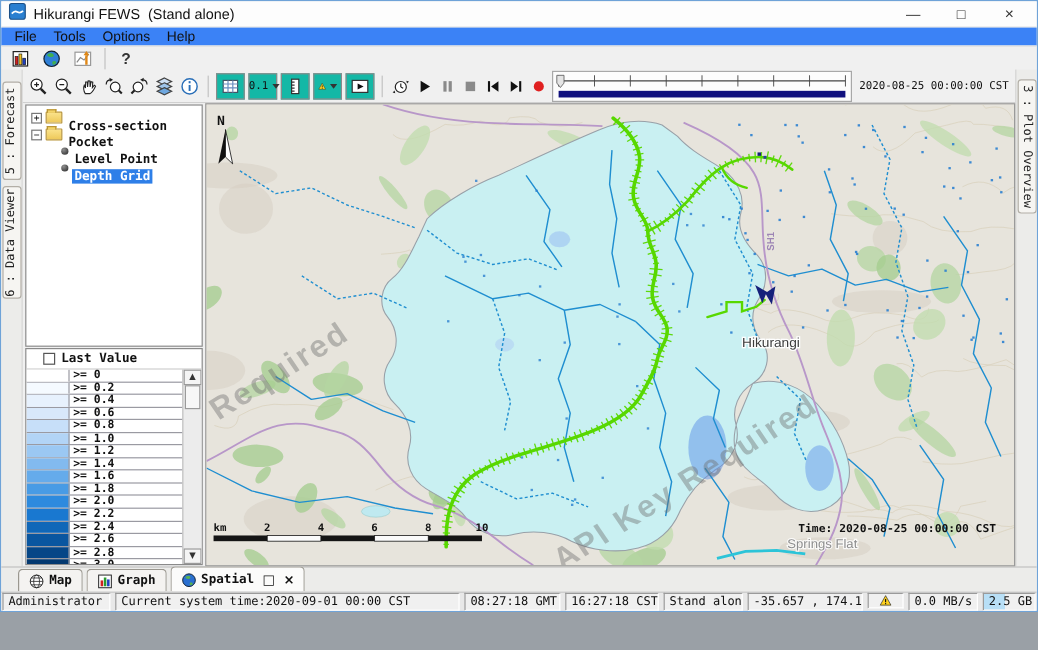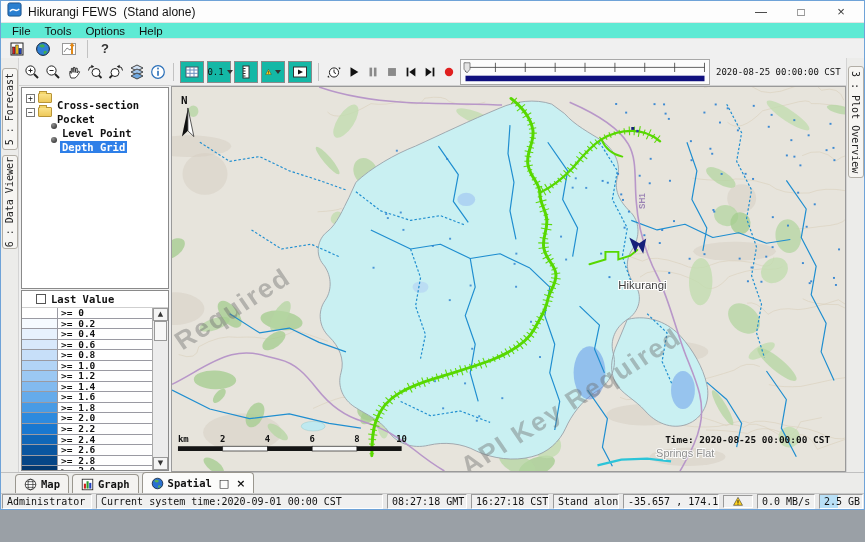--- a/index.html
+++ b/index.html
@@ -4,21 +4,21 @@
 <style>
   html,body{margin:0;padding:0;background:#9aa0a6;}
   *{box-sizing:border-box;user-select:none;}
   .app{width:865px;height:510px;background:#f0f0f0;border:1px solid #6fa3d8;display:flex;flex-direction:column;overflow:hidden;font-family:"Liberation Sans",sans-serif;}
   
   .titlebar{height:22px;background:#fdfdfd;display:flex;align-items:center;padding:0 6px;gap:6px;border-bottom:1px solid #e4e4e4;flex:0 0 22px;}
   .title{font-size:12px;color:#111;white-space:pre;flex:1;}
   .wctl{width:34px;text-align:center;font-size:12px;color:#333;cursor:default;}
   .wctl.close{font-size:13px;}
   
-  .menubar{height:15px;display:flex;align-items:center;background:#5eead4;padding:0 4px;flex:0 0 15px;}
+  .menubar{height:15px;display:flex;align-items:center;background:#3b82f6;padding:0 4px;flex:0 0 15px;}
   .menu-item{font-size:11.5px;color:#111;padding:0 7px;}
   
   .toolbar1{height:20px;display:flex;align-items:center;gap:4px;padding:0 5px;background:#f0f0f0;border-top:1px solid #e0e0e0;flex:0 0 20px;}
   .toolbar2{height:28px;display:flex;align-items:center;gap:3px;padding:0 4px;background:#f0f0f0;flex:0 0 28px;border-bottom:1px solid #d0d0d0;}
   .tbtn{width:22px;height:20px;display:flex;align-items:center;justify-content:center;background:transparent;border:1px solid transparent;padding:0;}
   .boxed{border:1px solid #8a8a8a;background:#14b8a6;height:22px;min-width:24px;}
   .qmark{font-weight:bold;font-size:13px;color:#333;width:20px;}
   .sep{width:1px;height:18px;background:#c2c2c2;margin:0 3px;flex:0 0 1px;}
   .dd{display:flex;align-items:center;gap:2px;padding:0 3px;}
   .bluedot{width:6px;height:6px;border-radius:50%;background:#2030c8;}
@@ -77,21 +77,21 @@
   .tabbar{height:21px;flex:0 0 21px;display:flex;align-items:flex-end;gap:3px;padding-left:14px;background:#ececea;border-top:1px solid #c0c0c0;}
   .btab{display:flex;align-items:center;gap:4px;height:19px;padding:0 8px;border:1px solid #9a978f;border-bottom:none;border-radius:4px 4px 0 0;background:#f4f3f1;}
   .btab.active{background:#fbfbfa;height:21px;}
   .btxt{font:bold 10.5px "DejaVu Sans Mono",monospace;color:#111;}
   .bicon svg{display:block;}
   .tabctl{font:11px "DejaVu Sans",sans-serif;color:#111;margin-left:3px;font-weight:bold;}
   
   .logsrow{height:17px;flex:0 0 17px;background:#ececea;display:flex;align-items:center;padding-left:3px;border-top:1px solid #d8d8d8;}
   .logsbtn{font:bold 10px "DejaVu Sans Mono",monospace;color:#111;background:#f4f3f1;border:1px solid #8f8c84;border-radius:2px;height:15px;padding:0 6px;}
   
-  .statusbar{height:16px;flex:0 0 16px;display:flex;gap:4px;align-items:center;background:#e8e8e8;padding:0 1px;border-top:1px solid #c8c8c8;}
+  .statusbar{height:16px;flex:0 0 16px;display:flex;gap:4px;align-items:flex-start;background:#e8e8e8;padding:0 1px;border-top:1px solid #c8c8c8;}
   .seg{border:1px solid;border-color:#9a9a9a #ffffff #ffffff #9a9a9a;background:#f0f0f0;font:10px/13px "DejaVu Sans Mono",monospace;color:#111;padding:0 4px;white-space:nowrap;overflow:hidden;display:flex;align-items:center;}
 </style>
 </head>
 <body>
 
 <div class="app">
 
   <div class="titlebar">
     <span><svg width="15" height="15" viewBox="0 0 16 16">
           <rect x="1" y="1" width="14" height="14" rx="2" fill="#2a7fd0" stroke="#1b4f86"></rect>

